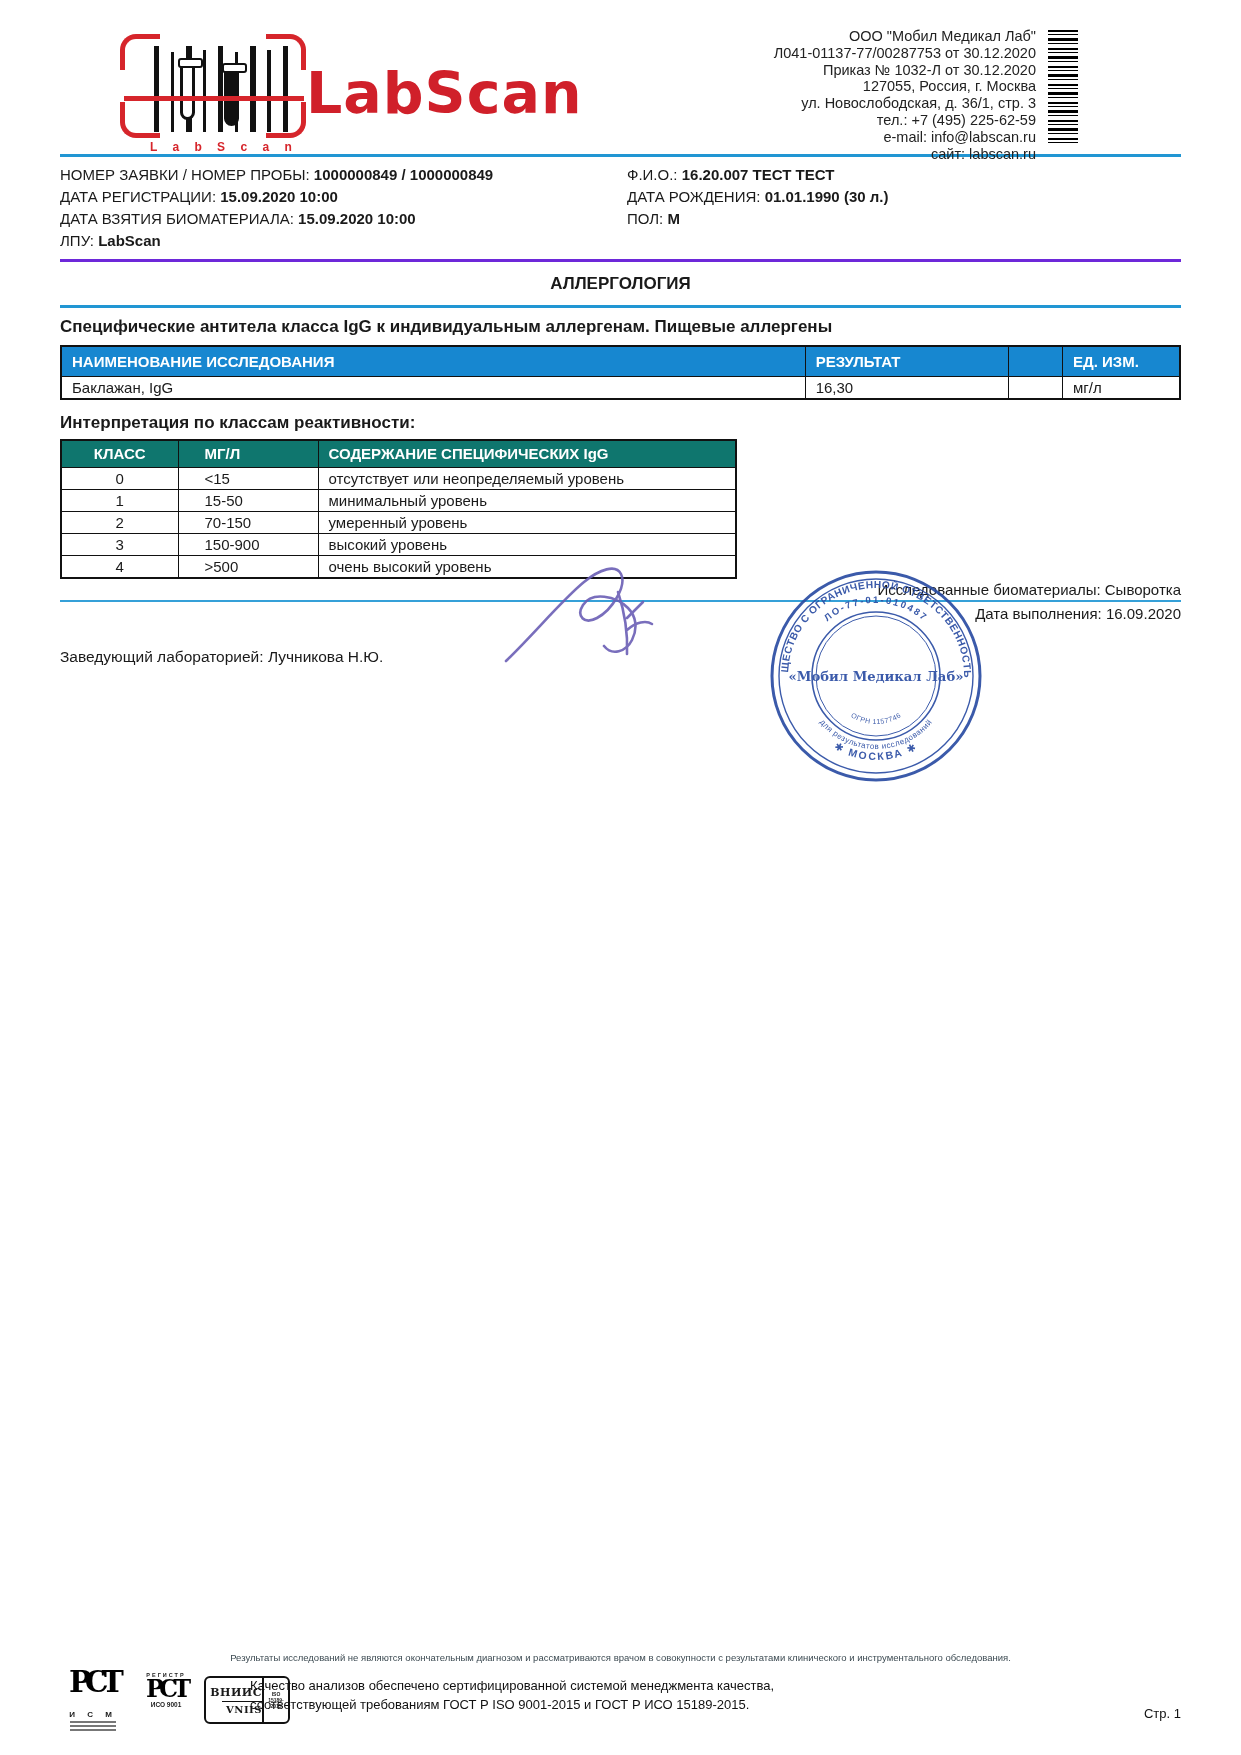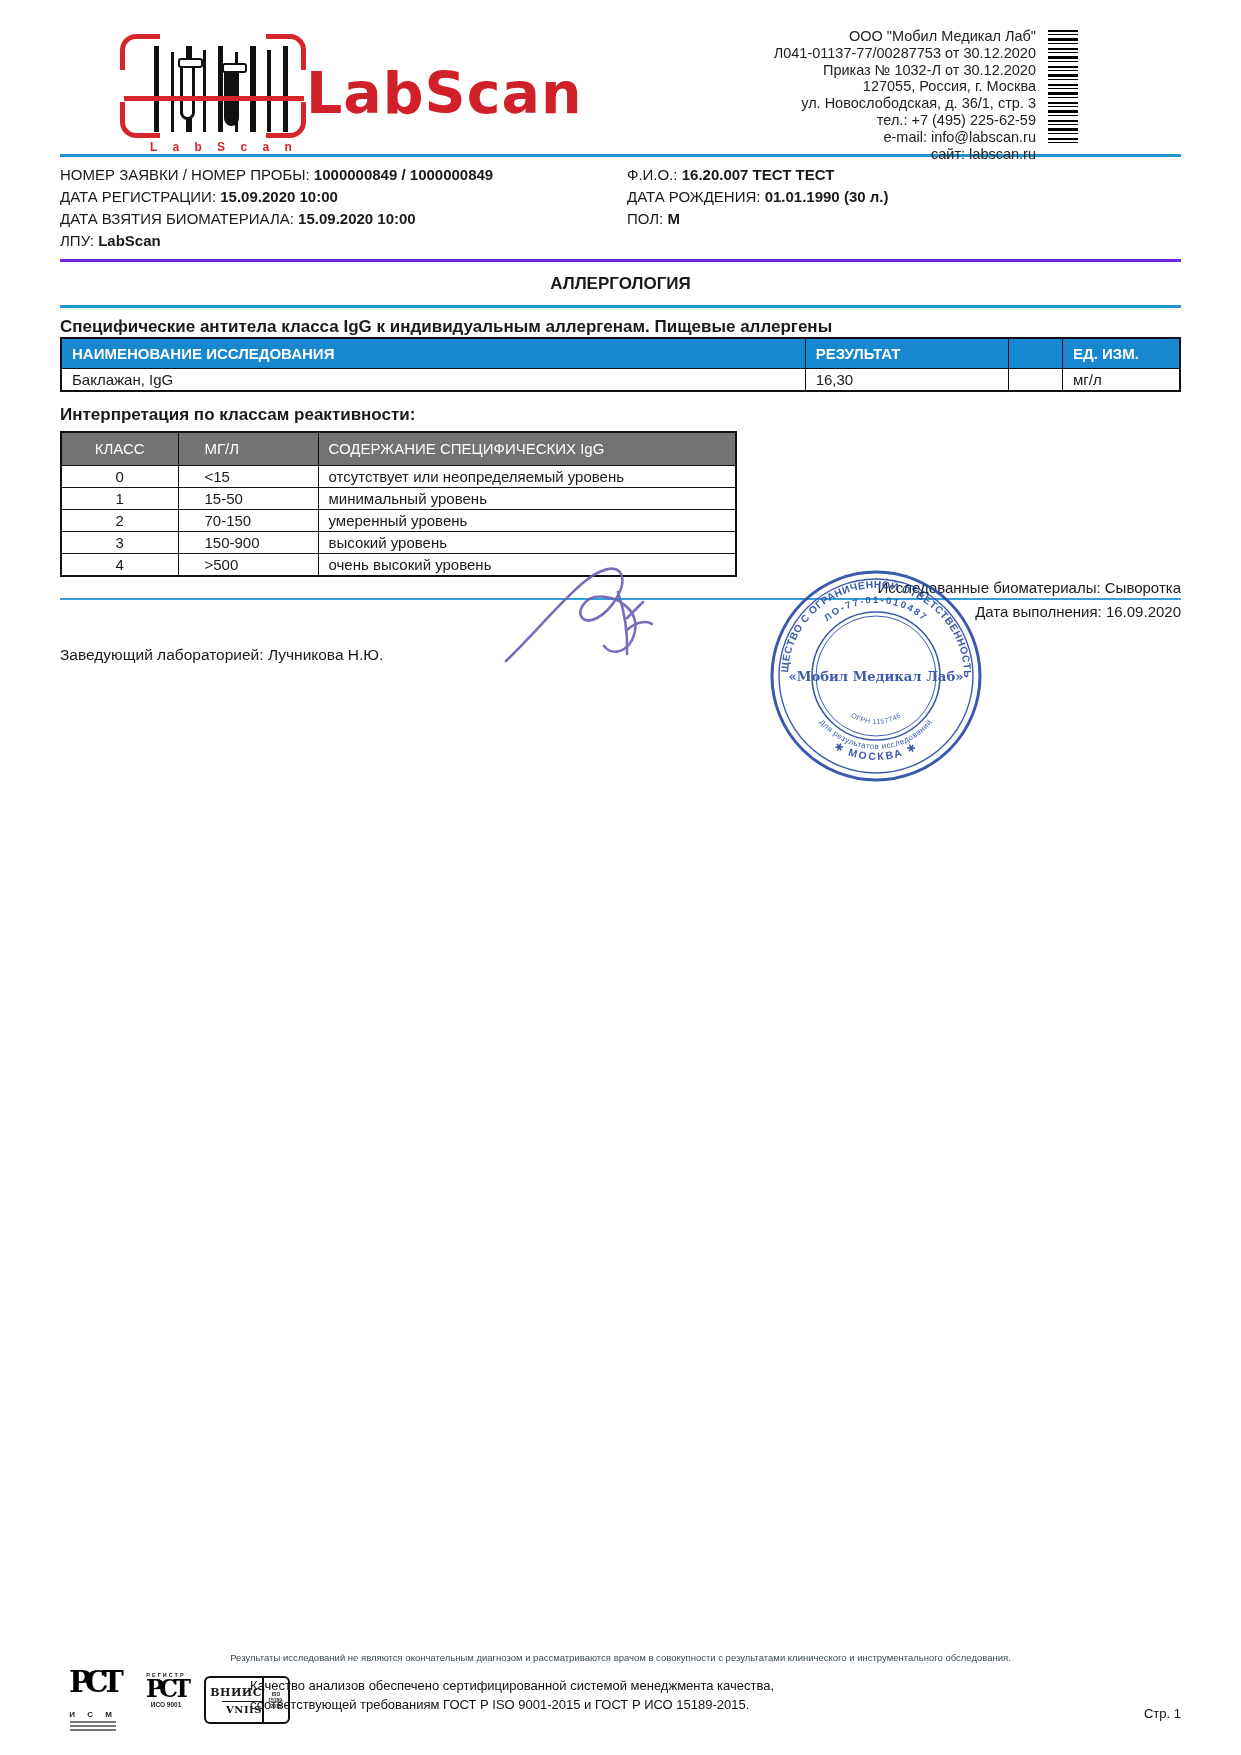--- a/index.html
+++ b/index.html
@@ -41,29 +41,29 @@
   .info-line { line-height:22px; white-space:nowrap; }
   .info-line b { font-weight:bold; }
 
   
   .dept { margin-top:7px; border-top:3px solid #6d28d9; border-bottom:3px solid #2196d3; text-align:center; font-weight:bold; font-size:17px; padding:12px 0 11px 0; }
 
   .group-title { margin-top:9px; font-size:17px; font-weight:bold; }
 
   
   table { border-collapse:collapse; }
-  .res-table { width:100%; font-size:15px;padding-left:20px; }
+  .res-table { width:100%; margin-top:8px; font-size:15px;padding-left:20px; }
   .res-table th, .res-table td { border:1.5px solid #111; height:20px; padding:2px 10px; text-align:left; }
   .res-table th { background:#1787d0; color:#fff; font-weight:bold; height:30px; }
   .res-table { border:2px solid #111; }
 
   .int-title { margin-top:13px; font-size:17px; font-weight:bold; }
   .int-table { width:677px; margin-top:6px; font-size:15px; border:2px solid #111; }
   .int-table th, .int-table td { border:1.5px solid #111; height:22px; padding:1px 8px; }
-  .int-table th { background:#737373; color:#fff; font-weight:normal; height:34px; text-align:left; }
+  .int-table th { background:#0f766e; color:#fff; font-weight:bold; height:28px; text-align:left; }
   .int-table .c-class { width:117px; text-align:center; }
   .int-table .c-range { width:140px; text-align:left; padding-left:26px; }
   .int-table th.c-range { padding-left:26px; }
   .int-table .c-level { text-align:left; padding-left:10px; }
 
   
   .right-line { text-align:right; font-size:15px; line-height:20px; }
   .bio { margin-top:1px; }
   .done { margin-top:2px; }
   .head-lab { margin-top:24px; font-size:15.5px; }

